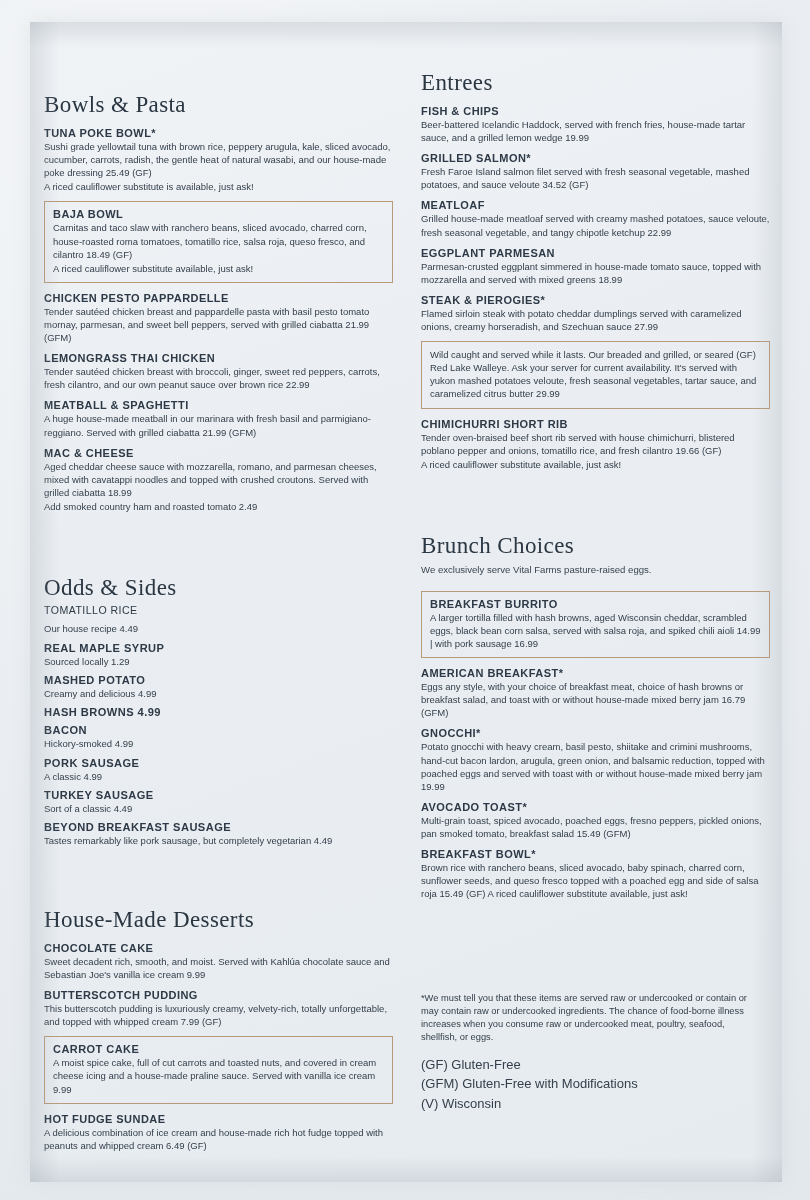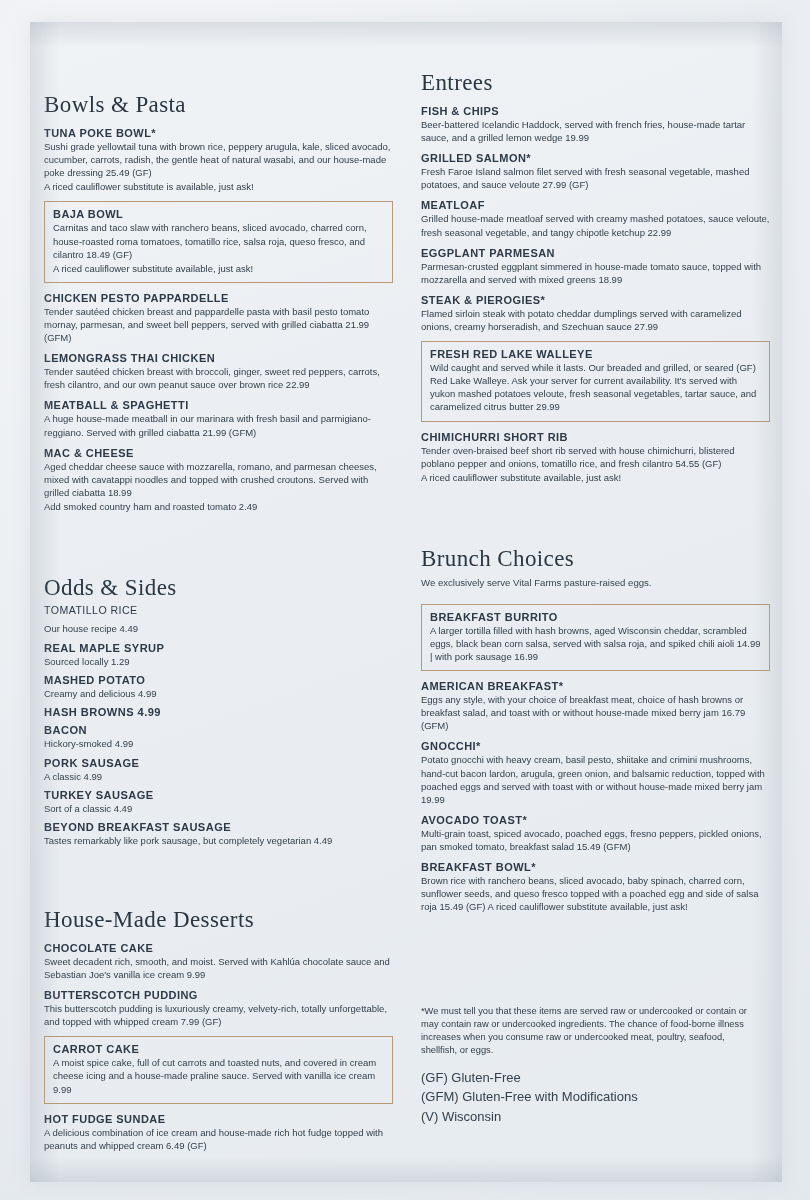--- a/index.html
+++ b/index.html
@@ -229,43 +229,42 @@
       <div class="col right">
 
         <h1 class="section">Entrees</h1>
 
         <div class="item">
           <div class="item-name">FISH &amp; CHIPS</div>
           <p class="item-desc">Beer-battered Icelandic Haddock, served with french fries, house-made tartar sauce, and a grilled lemon wedge 19.99</p>
         </div>
         <div class="item">
           <div class="item-name">GRILLED SALMON*</div>
-          <p class="item-desc">Fresh Faroe Island salmon filet served with fresh seasonal vegetable, mashed potatoes, and sauce veloute 27.99 (GF)</p>
+          <p class="item-desc">Fresh Faroe Island salmon filet served with fresh seasonal vegetable, mashed potatoes, and sauce veloute 34.52 (GF)</p>
         </div>
         <div class="item">
           <div class="item-name">MEATLOAF</div>
           <p class="item-desc">Grilled house-made meatloaf served with creamy mashed potatoes, sauce veloute, fresh seasonal vegetable, and tangy chipotle ketchup 22.99</p>
         </div>
         <div class="item">
           <div class="item-name">EGGPLANT PARMESAN</div>
           <p class="item-desc">Parmesan-crusted eggplant simmered in house-made tomato sauce, topped with mozzarella and served with mixed greens 18.99</p>
         </div>
         <div class="item">
           <div class="item-name">STEAK &amp; PIEROGIES*</div>
           <p class="item-desc">Flamed sirloin steak with potato cheddar dumplings served with caramelized onions, creamy horseradish, and Szechuan sauce 27.99</p>
         </div>
 
         <div class="item boxed">
-          <div class="item-name">FRESH RED LAKE WALLEYE</div>
           <p class="item-desc">Wild caught and served while it lasts. Our breaded and grilled, or seared (GF) Red Lake Walleye. Ask your server for current availability. It's served with yukon mashed potatoes veloute, fresh seasonal vegetables, tartar sauce, and caramelized citrus butter 29.99</p>
         </div>
 
         <div class="item">
           <div class="item-name">CHIMICHURRI SHORT RIB</div>
-          <p class="item-desc">Tender oven-braised beef short rib served with house chimichurri, blistered poblano pepper and onions, tomatillo rice, and fresh cilantro 54.55 (GF)</p>
+          <p class="item-desc">Tender oven-braised beef short rib served with house chimichurri, blistered poblano pepper and onions, tomatillo rice, and fresh cilantro 19.66 (GF)</p>
           <p class="item-sub">A riced cauliflower substitute available, just ask!</p>
         </div>
 
         <div class="gap-lg"></div>
 
         <h1 class="section">Brunch Choices</h1>
         <p class="section-note">We exclusively serve Vital Farms pasture-raised eggs.</p>
 
         <div class="item boxed">
           <div class="item-name">BREAKFAST BURRITO</div>

